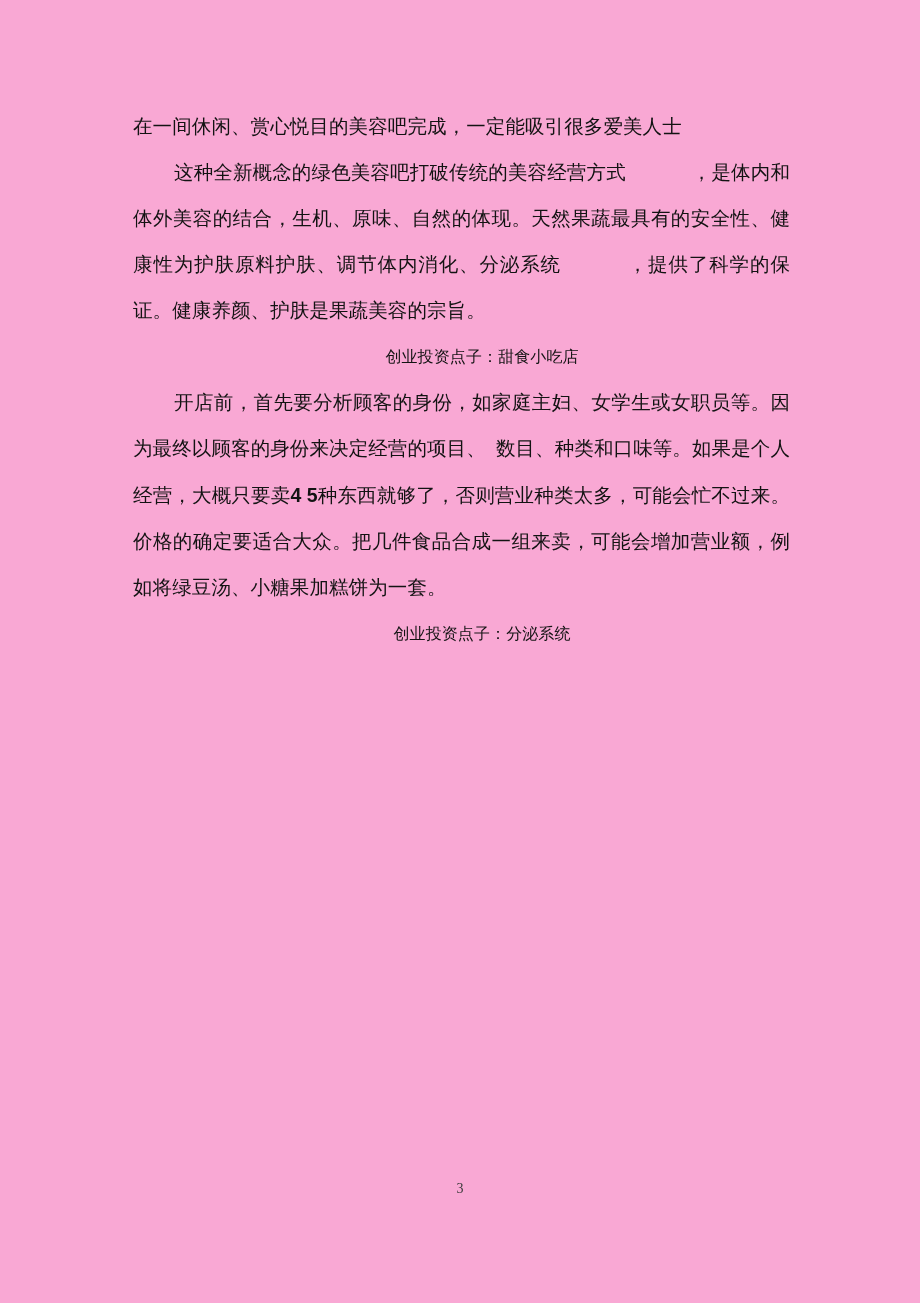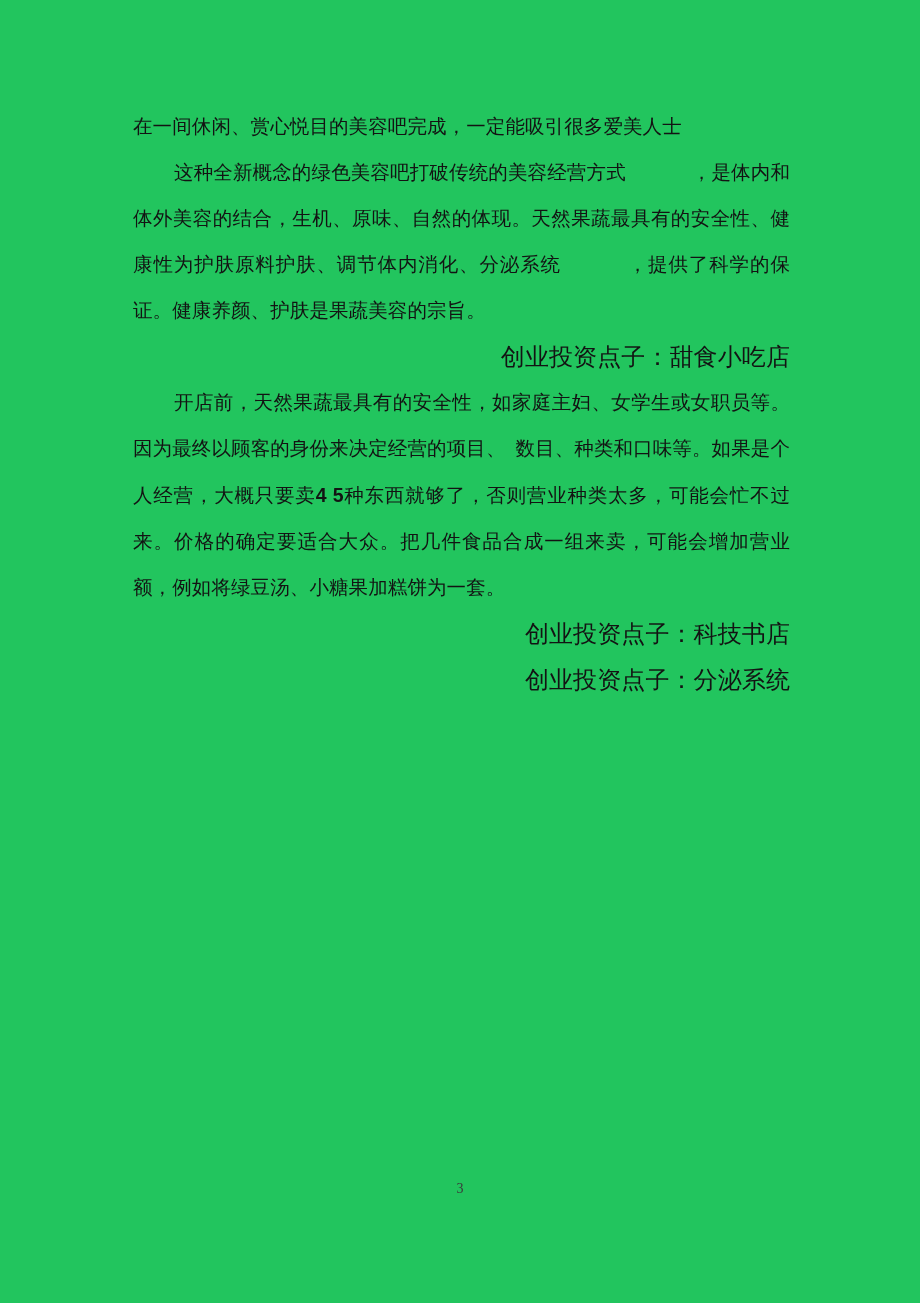--- a/index.html
+++ b/index.html
@@ -10,21 +10,21 @@
   }
   body {
     font-family: "DejaVu Sans", "Liberation Sans", sans-serif;
     color: #000000;
     -webkit-font-smoothing: none;
   }
   #page {
     position: relative;
     width: 920px;
     height: 1303px;
-    background: #22c55e;
+    background: #f9a8d4;
     box-sizing: border-box;
     overflow: hidden;
   }
   
   #content {
     position: absolute;
     left: 133px;
     top: 104px;
     width: 657px;
   }
@@ -38,25 +38,25 @@
     letter-spacing: 0.1px;
     white-space: pre-wrap;
   }
   
   .indent {
     text-indent: 41px;
   }
   
   .head {
     margin: 0;
-    font-size: 24px;
+    font-size: 16px;
     line-height: 46px;
     color: #131313;
     text-indent: 41px;
-    text-align: right;
+    text-align: center;
     letter-spacing: 0.1px;
     white-space: pre-wrap;
   }
   
   .num {
     font-family: Liberation Sans, sans-serif;
     font-weight: bold;
     letter-spacing: 0;
   }
   
@@ -89,23 +89,22 @@
 
   <div id="content">
 
     <p class="para">在一间休闲、赏心悦目的美容吧完成，一定能吸引很多爱美人士</p>
 
     <p class="para indent"><span>这种全新概念的绿色美容吧打破传统的美容经营方式</span><span class="gap"></span><span>，是体内和体外美容的结合，生机、原味、自然的体现。天然果蔬最具有的安全性、健康性为护肤原料护肤、调节体内消化、分泌系统</span><span class="gap"></span><span>，提供了科学的保证。健康养颜、护肤是果蔬美容的宗旨。</span></p>
 
     <p class="head">创业投资点子：甜食小吃店</p>
 
 
-    <p class="para indent"><span>开店前，天然果蔬最具有的安全性，如家庭主妇、女学生或女职员等。因为最终以顾客的身份来决定经营的项目、</span><span class="gap-sm"></span><span>数目、种类和口味等。如果是个人经营，大概只要卖</span><span class="num">4 5</span><span>种东西就够了，否则营业种类太多，可能会忙不过来。价格的确定要适合大众。把几件食品合成一组来卖，可能会增加营业额，例如将绿豆汤、小糖果加糕饼为一套。</span></p>
+    <p class="para indent"><span>开店前，首先要分析顾客的身份，如家庭主妇、女学生或女职员等。因为最终以顾客的身份来决定经营的项目、</span><span class="gap-sm"></span><span>数目、种类和口味等。如果是个人经营，大概只要卖</span><span class="num">4 5</span><span>种东西就够了，否则营业种类太多，可能会忙不过来。价格的确定要适合大众。把几件食品合成一组来卖，可能会增加营业额，例如将绿豆汤、小糖果加糕饼为一套。</span></p>
 
-    <p class="head">创业投资点子：科技书店</p>
 
 
     <p class="head">创业投资点子：分泌系统</p>
 
 
   </div>
 
   <div id="footer">
     <span class="page-number">3</span>
   </div>

